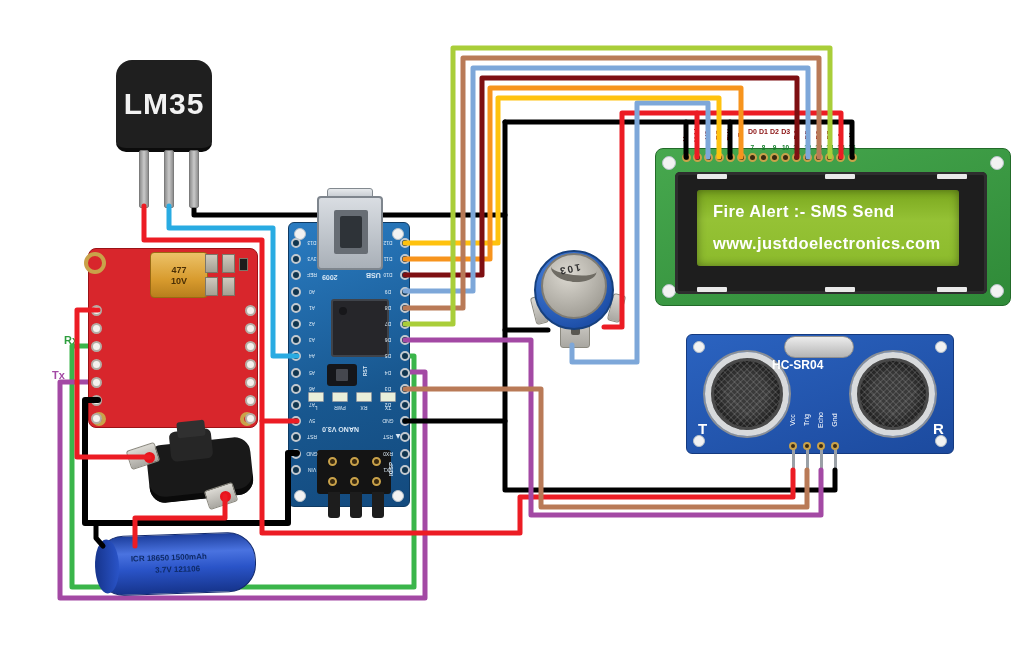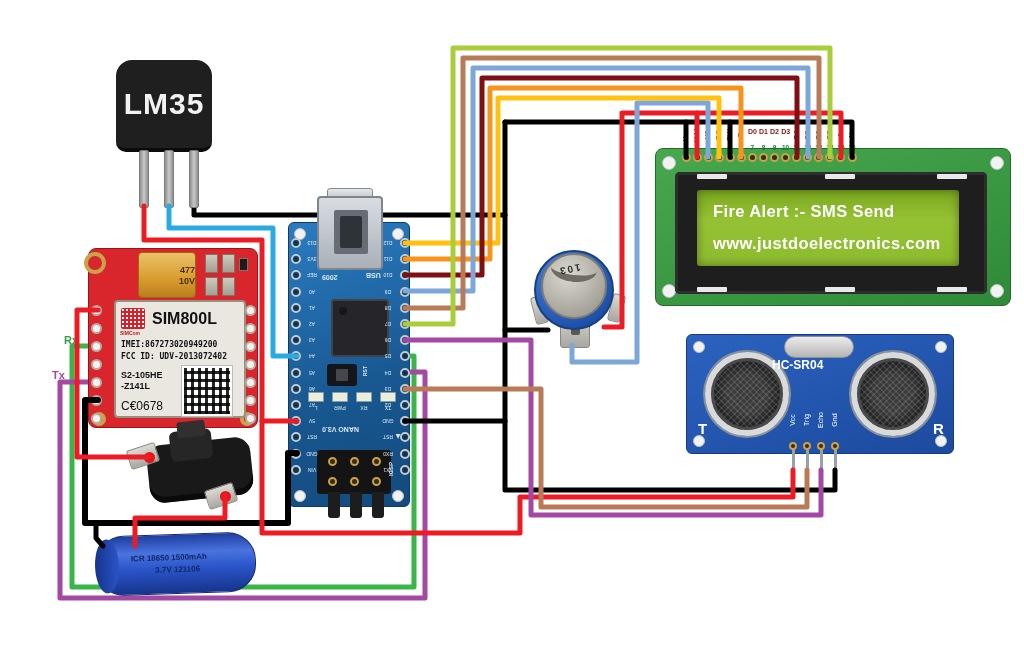--- a/index.html
+++ b/index.html
@@ -108,41 +108,29 @@
     <span>LM35</span>
   </div>
   <div class="abs comp leg" style="left:139px;top:150px;width:10px;height:58px;"></div>
   <div class="abs comp leg" style="left:164px;top:150px;width:10px;height:58px;"></div>
   <div class="abs comp leg" style="left:189px;top:150px;width:10px;height:58px;"></div>
 
   <div class="abs comp simboard" style="left:88px;top:248px;width:170px;height:180px;"></div>
   <div class="abs comp goldpad" style="left:84px;top:252px;width:22px;height:22px;"></div>
   <div class="abs comp goldpad" style="left:92px;top:412px;width:14px;height:14px;"></div>
   <div class="abs comp goldpad" style="left:240px;top:412px;width:14px;height:14px;"></div>
-  <div class="abs comp cap" style="left:138px;top:252px;width:58px;height:46px;text-align:right;">
+  <div class="abs comp cap" style="left:150px;top:252px;width:58px;height:46px;">
     <span>477</span><br>
     <span>10V</span>
   </div>
   <div class="smd comp" style="left:205px;top:254px;width:13px;height:19px;"></div>
   <div class="smd comp" style="left:205px;top:277px;width:13px;height:19px;"></div>
   <div class="smd comp" style="left:222px;top:254px;width:13px;height:19px;"></div>
   <div class="smd comp" style="left:222px;top:277px;width:13px;height:19px;"></div>
   <div class="smd comp" style="left:239px;top:258px;width:9px;height:13px;background:#1c1c1c;"></div>
-  <div class="abs comp simshield" style="left:114px;top:300px;width:132px;height:118px;">
-    <div class="abs simlogo" style="left:5px;top:6px;width:24px;height:21px;"></div>
-    <div class="simtxt" style="left:4px;top:28px;font-size:5px;color:#c01920;font-weight:bold;">SIMCom</div>
-    <div class="simtxt" style="left:36px;top:8px;font-size:16px;font-weight:bold;">SIM800L</div>
-    <div class="simtxt" style="left:5px;top:38px;font-size:8px;font-weight:bold;font-family:'DejaVu Sans Mono',monospace;">IMEI:867273020949200</div>
-    <div class="simtxt" style="left:5px;top:50px;font-size:8px;font-weight:bold;font-family:'DejaVu Sans Mono',monospace;">FCC ID: UDV-2013072402</div>
-    <div class="simtxt" style="left:5px;top:68px;font-size:9px;font-weight:bold;">S2-105HE</div>
-    <div class="simtxt" style="left:5px;top:79px;font-size:9px;font-weight:bold;">-Z141L</div>
-    <div class="simtxt" style="left:5px;top:97px;font-size:12px;">C€0678</div>
-    <div class="abs" style="left:66px;top:64px;width:50px;height:50px;background-color:#fff;border:2px solid #fff;outline:1px solid #bbb;
-        background-image:repeating-linear-gradient(90deg,rgba(0,0,0,.85) 0 3px,transparent 3px 7px),repeating-linear-gradient(0deg,rgba(0,0,0,.85) 0 3px,transparent 3px 8px);"></div>
-  </div>
   <div class="wlabel" style="left:64px;top:334px;color:#2e9e3e;z-index:3;">Rx</div>
   <div class="wlabel" style="left:52px;top:369px;color:#a349a4;z-index:3;">Tx</div>
 
   <div class="abs comp usblip" style="left:327px;top:188px;width:46px;height:14px;"></div>
   <div class="abs comp nanoboard" style="left:288px;top:222px;width:122px;height:285px;"></div>
   <div class="abs comp whitehole" style="left:294px;top:228px;width:12px;height:12px;"></div>
   <div class="abs comp whitehole" style="left:392px;top:228px;width:12px;height:12px;"></div>
   <div class="abs comp whitehole" style="left:294px;top:490px;width:12px;height:12px;"></div>
   <div class="abs comp whitehole" style="left:392px;top:490px;width:12px;height:12px;"></div>
   <div class="abs comp usb" style="left:317px;top:196px;width:66px;height:74px;">

